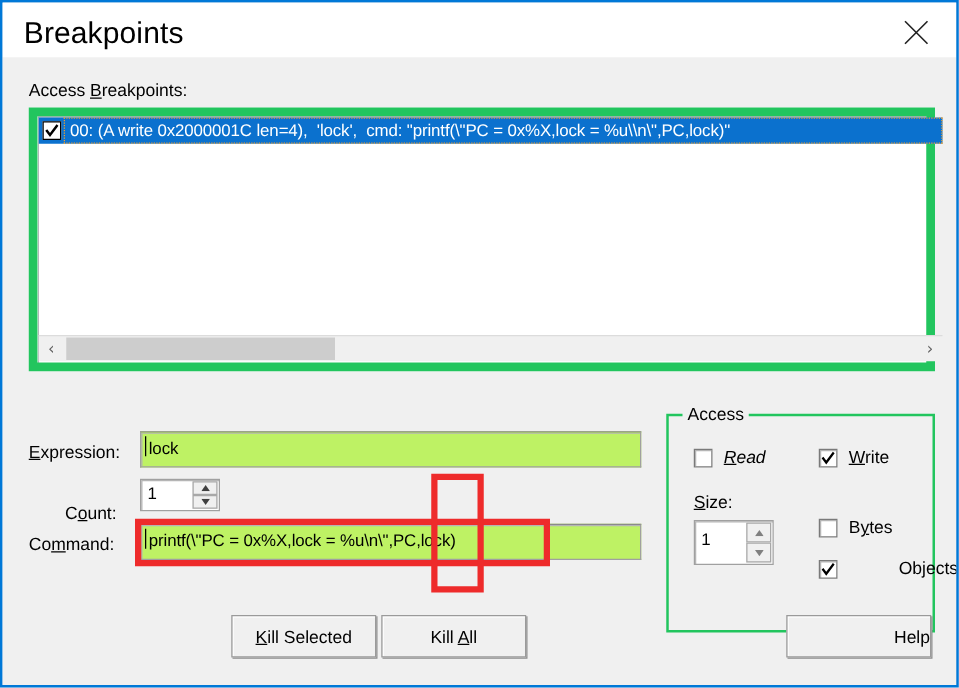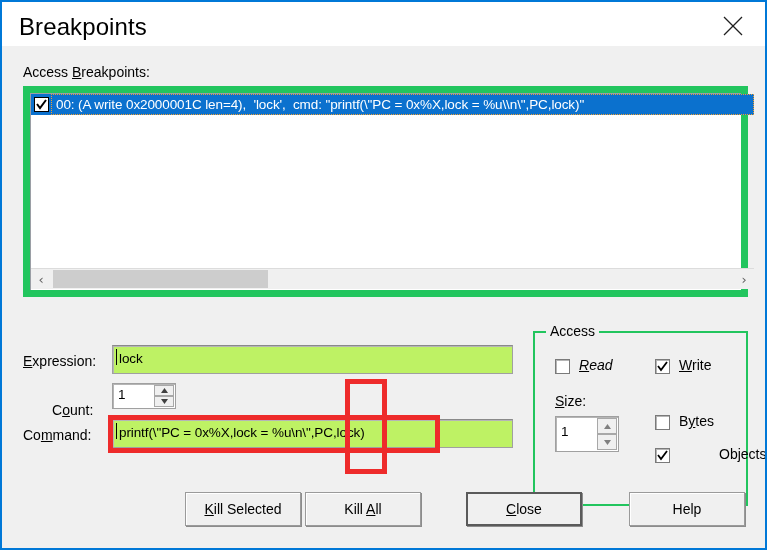--- a/index.html
+++ b/index.html
@@ -378,24 +378,21 @@
       </div>
       <div class="lbl" style="left:144px; top:113px;margin-left:40px;"><span>Ob</span><span class="u">j</span><span>ects</span></div>
     </div>
 
     <div class="btn" style="left:303px; top:446px; width:116px;">
         <span><span>Kill </span><span class="u">A</span><span>ll</span></span>
       </div>
     <div class="btn" style="left:183px; top:446px; width:116px;">
         <span><span class="u">K</span><span>ill Selected</span></span>
       </div>
-    <div class="btn focused" style="left:464px; top:446px; width:116px;">
-        <span><span class="u">C</span><span>lose</span></span>
-      </div>
-    <div class="btn" style="left:627px; top:446px; width:116px;">
+    <div class="btn" style="left:627px; top:446px; width:116px;justify-content:flex-end;">
         <span>Help</span>
       </div>
 
     <div class="annot" style="left:106px; top:369px; width:332px; height:38px;"></div>
     <div class="annot" style="left:343px; top:333px; width:42px; height:95px;"></div>
 
   </div>
 </div>
 
 </body></html>

